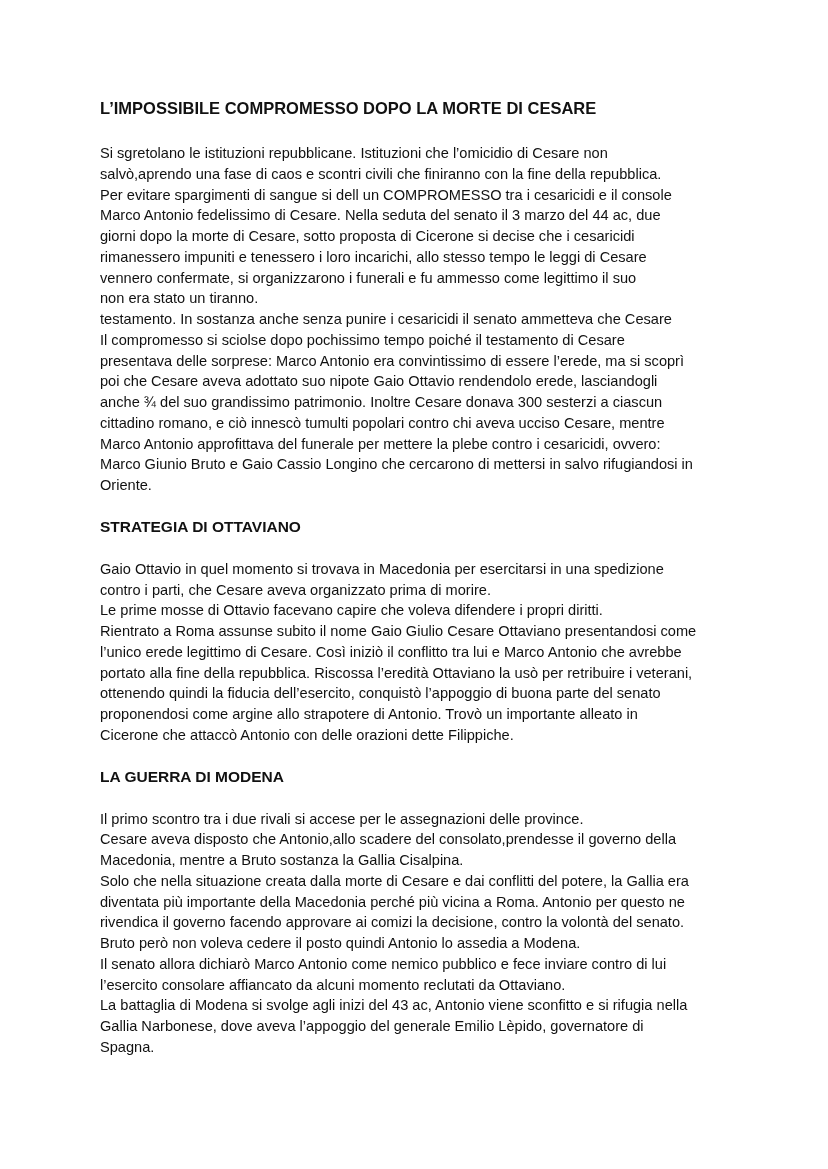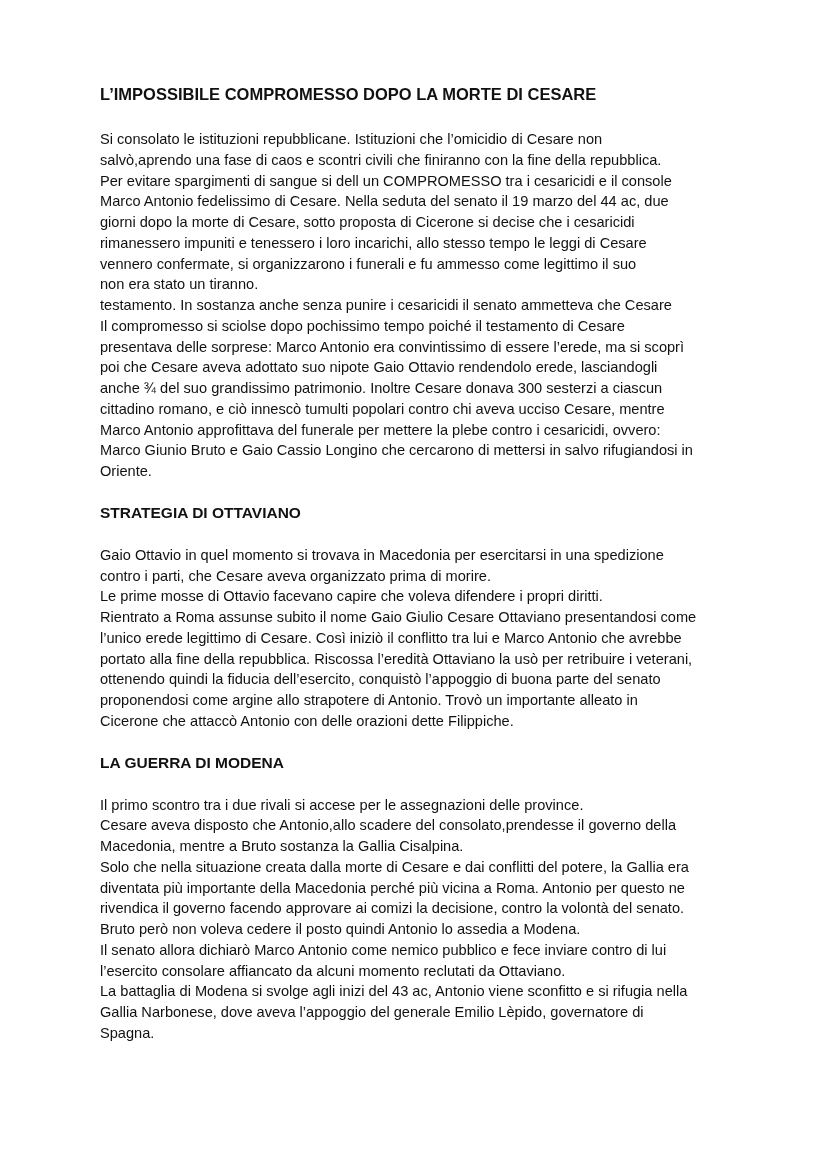--- a/index.html
+++ b/index.html
@@ -1,18 +1,18 @@
 <!DOCTYPE html>
 <html><head>
 <meta charset="utf-8">
 <style>
   html, body { margin: 0; padding: 0; background: #ffffff; }
   body { width: 828px; height: 1169px; position: relative; overflow: hidden; }
   .page {
-    position: absolute; left: 100px; top: 83px; width: 640px;
+    position: absolute; left: 100px; top: 97px; width: 640px;
     font-family: "Liberation Sans", sans-serif; color: #111111;
   }
   .heading {
     font-weight: bold; font-size: 15.5px; line-height: 22px; margin: 0;
     letter-spacing: 0px;
   }
   .heading.first { font-size: 16.5px; }
   .para {
     font-size: 14.6px; line-height: 20.75px; margin: 0;
     white-space: nowrap;
@@ -23,24 +23,24 @@
   .gap-after-heading { height: 21px; }
 </style>
 </head>
 <body>
 
 <div class="page">
 
   <h1 class="heading first">L’IMPOSSIBILE COMPROMESSO DOPO LA MORTE DI CESARE</h1>
   <div class="gap-after-title"></div>
   <p class="para">
-    <span class="line">Si consolato le istituzioni repubblicane. Istituzioni che l’omicidio di Cesare non</span>
+    <span class="line">Si sgretolano le istituzioni repubblicane. Istituzioni che l’omicidio di Cesare non</span>
     <span class="line">salvò,aprendo una fase di caos e scontri civili che finiranno con la fine della repubblica.</span>
     <span class="line">Per evitare spargimenti di sangue si dell un COMPROMESSO tra i cesaricidi e il console</span>
-    <span class="line">Marco Antonio fedelissimo di Cesare. Nella seduta del senato il 19 marzo del 44 ac, due</span>
+    <span class="line">Marco Antonio fedelissimo di Cesare. Nella seduta del senato il 3 marzo del 44 ac, due</span>
     <span class="line">giorni dopo la morte di Cesare, sotto proposta di Cicerone si decise che i cesaricidi</span>
     <span class="line">rimanessero impuniti e tenessero i loro incarichi, allo stesso tempo le leggi di Cesare</span>
     <span class="line">vennero confermate, si organizzarono i funerali e fu ammesso come legittimo il suo</span>
     <span class="line">non era stato un tiranno.</span>
     <span class="line">testamento. In sostanza anche senza punire i cesaricidi il senato ammetteva che Cesare</span>
     <span class="line">Il compromesso si sciolse dopo pochissimo tempo poiché il testamento di Cesare</span>
     <span class="line">presentava delle sorprese: Marco Antonio era convintissimo di essere l’erede, ma si scoprì</span>
     <span class="line">poi che Cesare aveva adottato suo nipote Gaio Ottavio rendendolo erede, lasciandogli</span>
     <span class="line">anche ¾ del suo grandissimo patrimonio. Inoltre Cesare donava 300 sesterzi a ciascun</span>
     <span class="line">cittadino romano, e ciò innescò tumulti popolari contro chi aveva ucciso Cesare, mentre</span>

